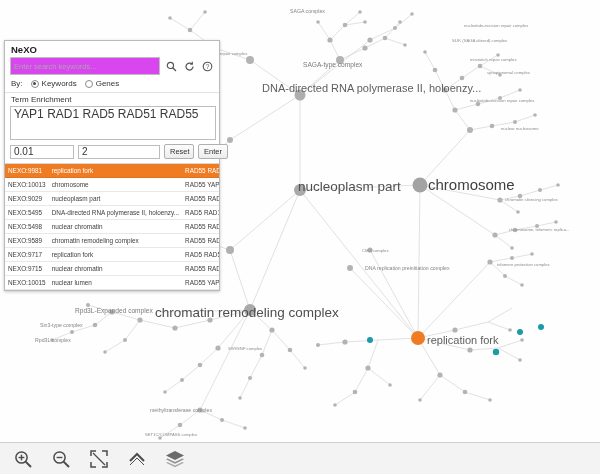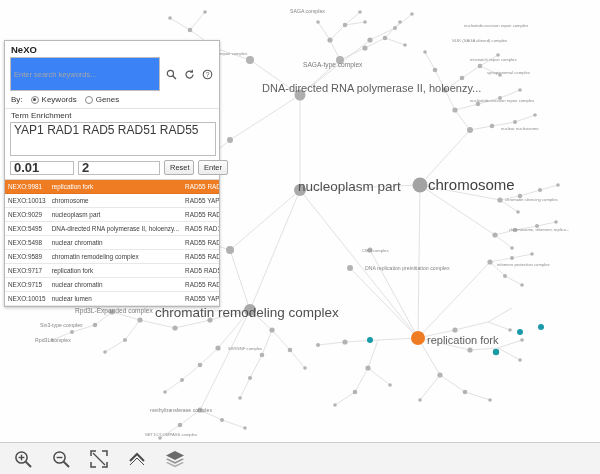--- a/index.html
+++ b/index.html
@@ -61,24 +61,24 @@
   .search-row {
     display: flex;
     align-items: center;
     padding: 0 5px 4px 5px;
     gap: 4px;
   }
   #search-input {
     flex: 1;
     height: 15px;
     border: 1px solid #bdbdbd;
-    background: #3b82f6;
+    background: #d946ef;
     font-size: 7.5px;
     color: #333;
-    padding: 16px 3px;
+    padding: 8px 3px;
     font-family: "Liberation Sans", sans-serif;
   }
   #search-input::placeholder { color: #a6a6a6; }
   .icon-btn {
     width: 14px; height: 14px;
     display: flex; align-items: center; justify-content: center;
     color: #555;
     font-size: 9px;
     background: transparent;
     border: none;
@@ -131,25 +131,24 @@
   }
   .params-row {
     display: flex;
     align-items: center;
     gap: 4px;
     padding: 0 5px 4px 5px;
   }
   .num-input {
     width: 64px; height: 14px;
     border: 1px solid #bdbdbd;
-    font-size: 13px;
+    font-size: 10px;
     padding: 0 3px;
     color: #333;
     font-family: "Liberation Sans", sans-serif;
-    font-weight: bold;
   }
   .num-input.wide { width: 82px; }
   .btn {
     height: 15px;
     min-width: 30px;
     border: 1px solid #b0b0b0;
     border-radius: 2px;
     background: linear-gradient(#fdfdfd, #ececec);
     font-size: 7.5px;
     color: #333;

